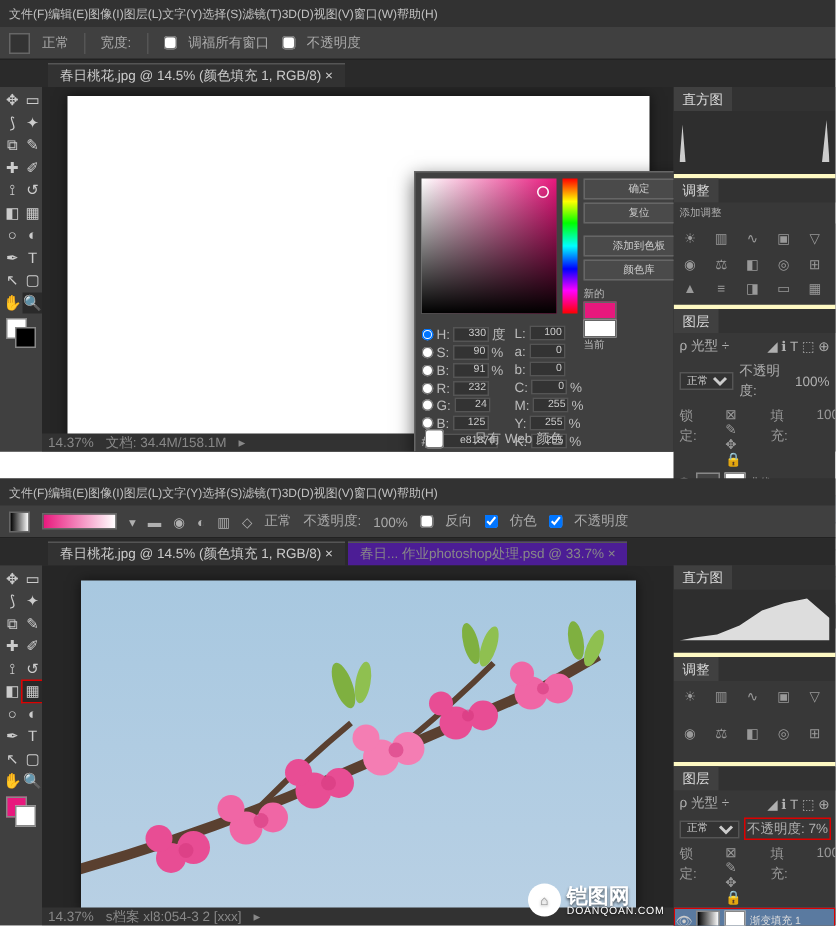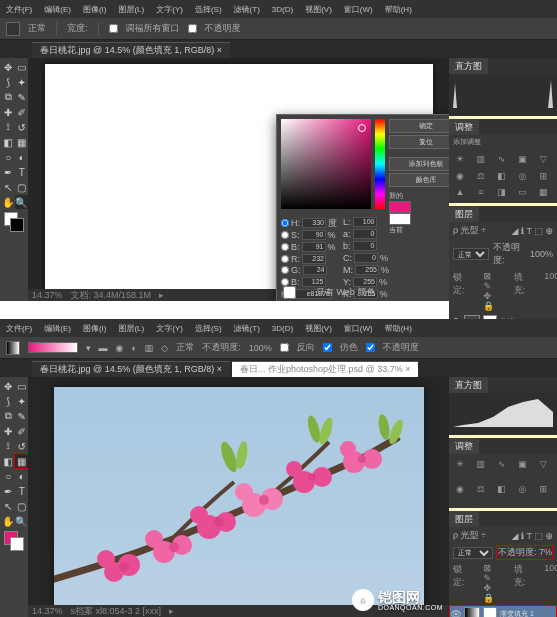--- a/index.html
+++ b/index.html
@@ -1,29 +1,29 @@
 <!DOCTYPE html>
 <html><head>
 <meta charset="utf-8">
 <style>
 *{margin:0;padding:0;box-sizing:border-box;font-family:"Microsoft YaHei",sans-serif;font-size:9px;-webkit-font-smoothing:antialiased}
 body{background:#fff;width:557px}
 .ps{background:#323232;position:relative;color:#b0b0b0}
 .ps1{height:301px;margin-bottom:18px}
 .ps2{height:298px}
-.menubar{display:flex;align-items:center;height:18px;padding:0 6px;gap:12px;background:#323232}
+.menubar{display:flex;align-items:center;height:18px;padding:0 6px;background:#323232}
 .menubar span{color:#c0c0c0;font-size:8px}
 .opts{display:flex;align-items:center;height:22px;padding:0 6px;gap:8px;background:#404040;border-bottom:1px solid #222;font-size:8px}
 .opts .swatch{width:14px;height:14px;background:#333;border:1px solid #666}
 .opts .txt{color:#aaa}
 .opts .sep{width:1px;height:14px;background:#555;margin:0 2px}
 .opts input[type=checkbox]{width:9px;height:9px}
 .tabbar{display:flex;height:18px;background:#2a2a2a;padding-left:32px;gap:2px;font-size:8px;align-items:flex-end}
 .tab{height:16px;padding:2px 8px;background:#323232;color:#ccc;border-top:1px solid #555;display:flex;align-items:center;gap:4px}
-.tab.inactive{background:#ffffff;color:#888}
+.tab.inactive{background:#4c1d95;color:#888}
 .workspace{position:absolute;top:58px;left:0;right:0;bottom:0;display:flex}
 .tools{width:28px;background:#404040;display:grid;grid-template-columns:1fr 1fr;grid-auto-rows:14px;gap:1px;padding:2px}
 .tool{background:#404040;display:flex;align-items:center;justify-content:center;color:#ccc;font-size:10px;position:relative}
 .tool.active{background:#2a2a2a}
 .tool.red-box{outline:1px solid #d00}
 .fgbg{grid-column:1/3;height:26px;position:relative}
 .fgbg .fg{position:absolute;width:14px;height:14px;top:2px;left:2px;background:#fff;border:1px solid #888}
 .fgbg .bg{position:absolute;width:14px;height:14px;top:8px;left:8px;background:#000;border:1px solid #888}
 .fgbg .fg.magenta{background:#e8187d}
 .canvas-area{flex:1;background:#262626;display:flex;align-items:center;justify-content:center;position:relative;overflow:hidden}

